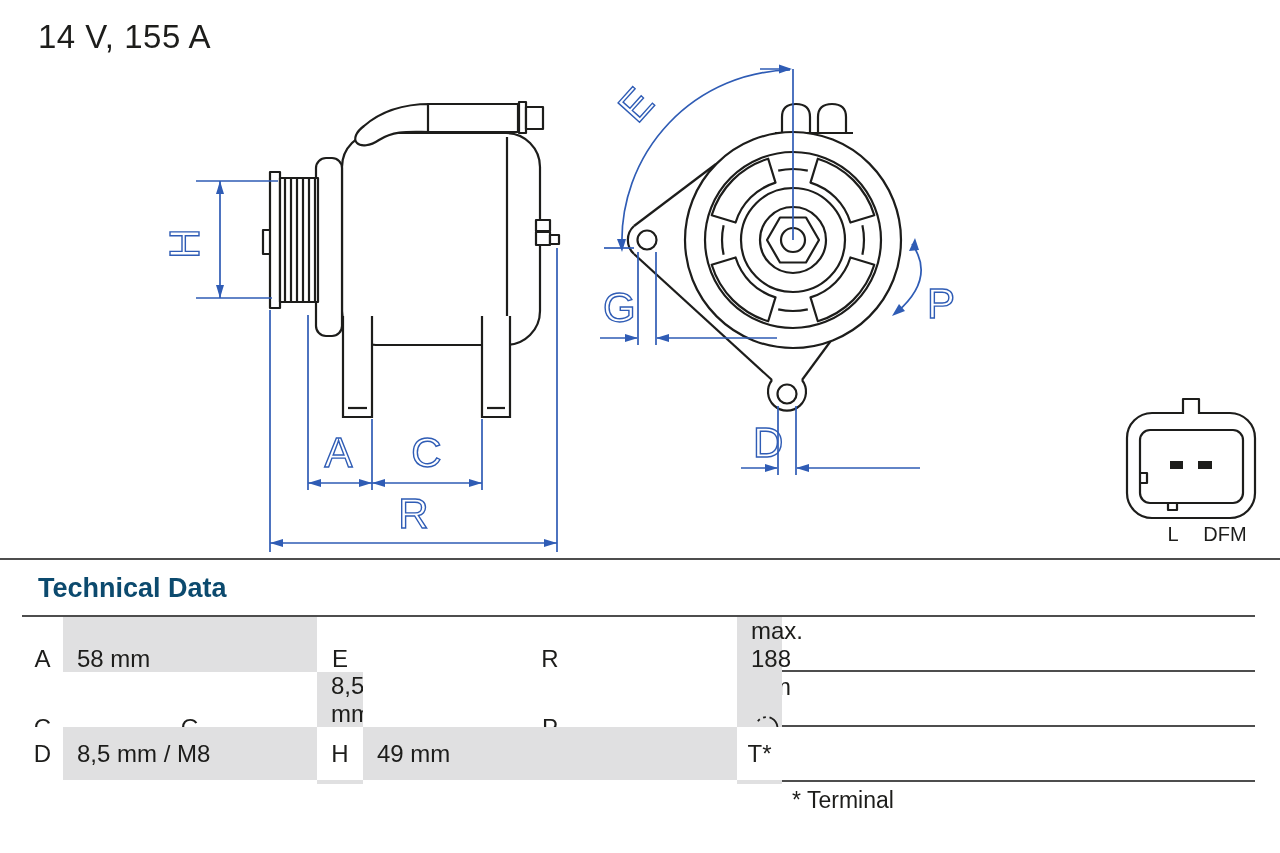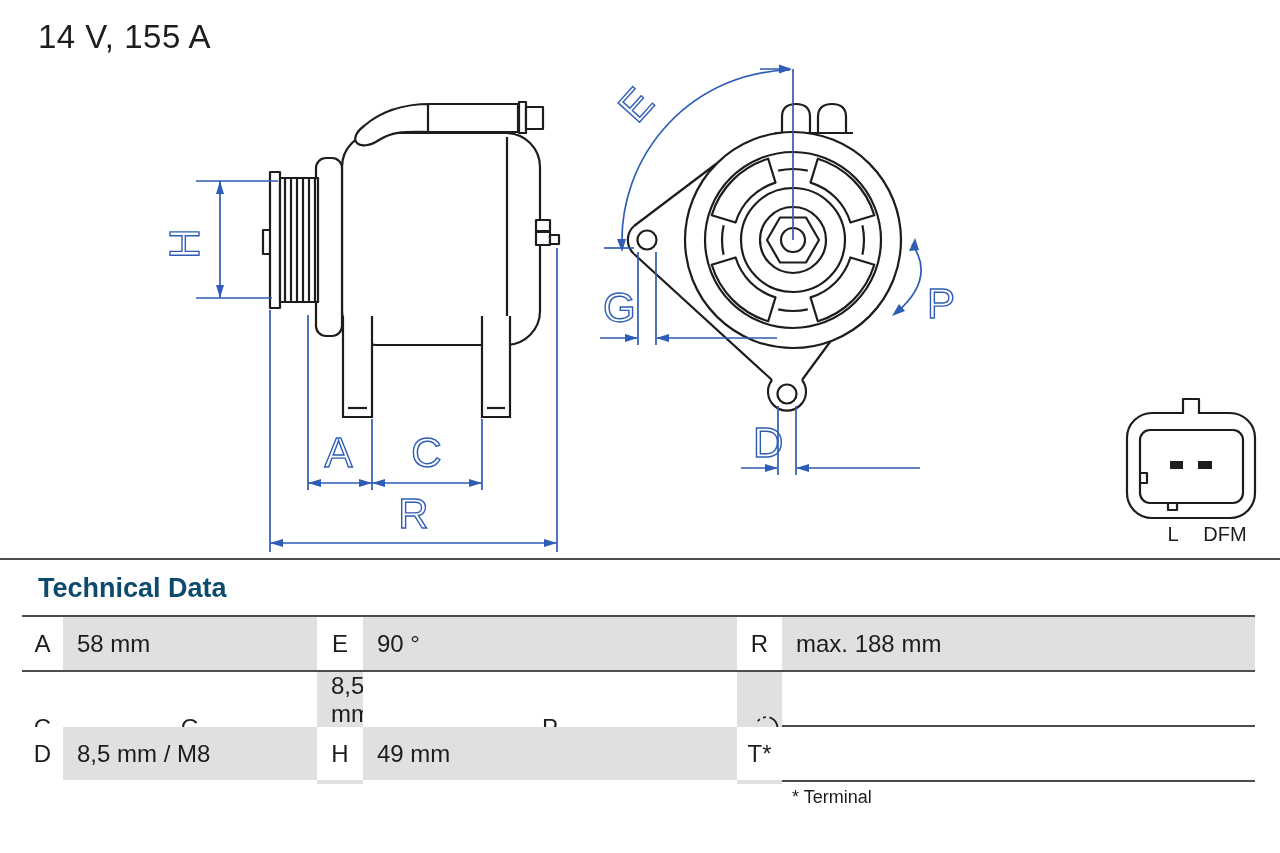--- a/index.html
+++ b/index.html
@@ -32,21 +32,21 @@
   .tbl { margin-left:22px; width:1233px; }
   .tbl .row {
     display:grid;
     grid-template-columns:41px 254px 46px 374px 45px 473px;
     height:53px; border-top:2px solid #4d4d4d;
   }
   .tbl .row:last-child { border-bottom:2px solid #4d4d4d; }
   .cell { display:flex; align-items:center; font-size:24px; color:#1d1d1b; }
   .key { justify-content:center; background:#ffffff; }
   .val { background:#e0e0e1; padding-left:14px; }
-  .footnote { margin:5px 0 0 792px; font-size:18px; color:#1d1d1b; }
+  .footnote { margin:5px 0 0 792px; font-size:23px; color:#1d1d1b; }
   .rot-icon { display:block; }
 </style>
 </head>
 <body>
 
 <div class="drawing-wrap">
   <div class="page-title">14 V, 155 A</div>
 
   <svg class="drawing" viewBox="0 0 1280 558">
 
@@ -164,21 +164,20 @@
 
 <div class="section-divider"></div>
 
 <h2 class="td-heading">Technical Data</h2>
 
 <div class="tbl">
   <div class="row">
     <div class="cell key">A</div>
     <div class="cell val">58 mm</div>
     <div class="cell key">E</div>
-    <div class="cell val">90 °</div>
     <div class="cell key">R</div>
     <div class="cell val">max. 188 mm</div>
   </div>
   <div class="row">
     <div class="cell key">C</div>
     <div class="cell key">G</div>
     <div class="cell val">8,5 mm / M8</div>
     <div class="cell key">P</div>
     <div class="cell val">
       <svg class="rot-icon" width="34" height="34" viewBox="0 0 34 34">

